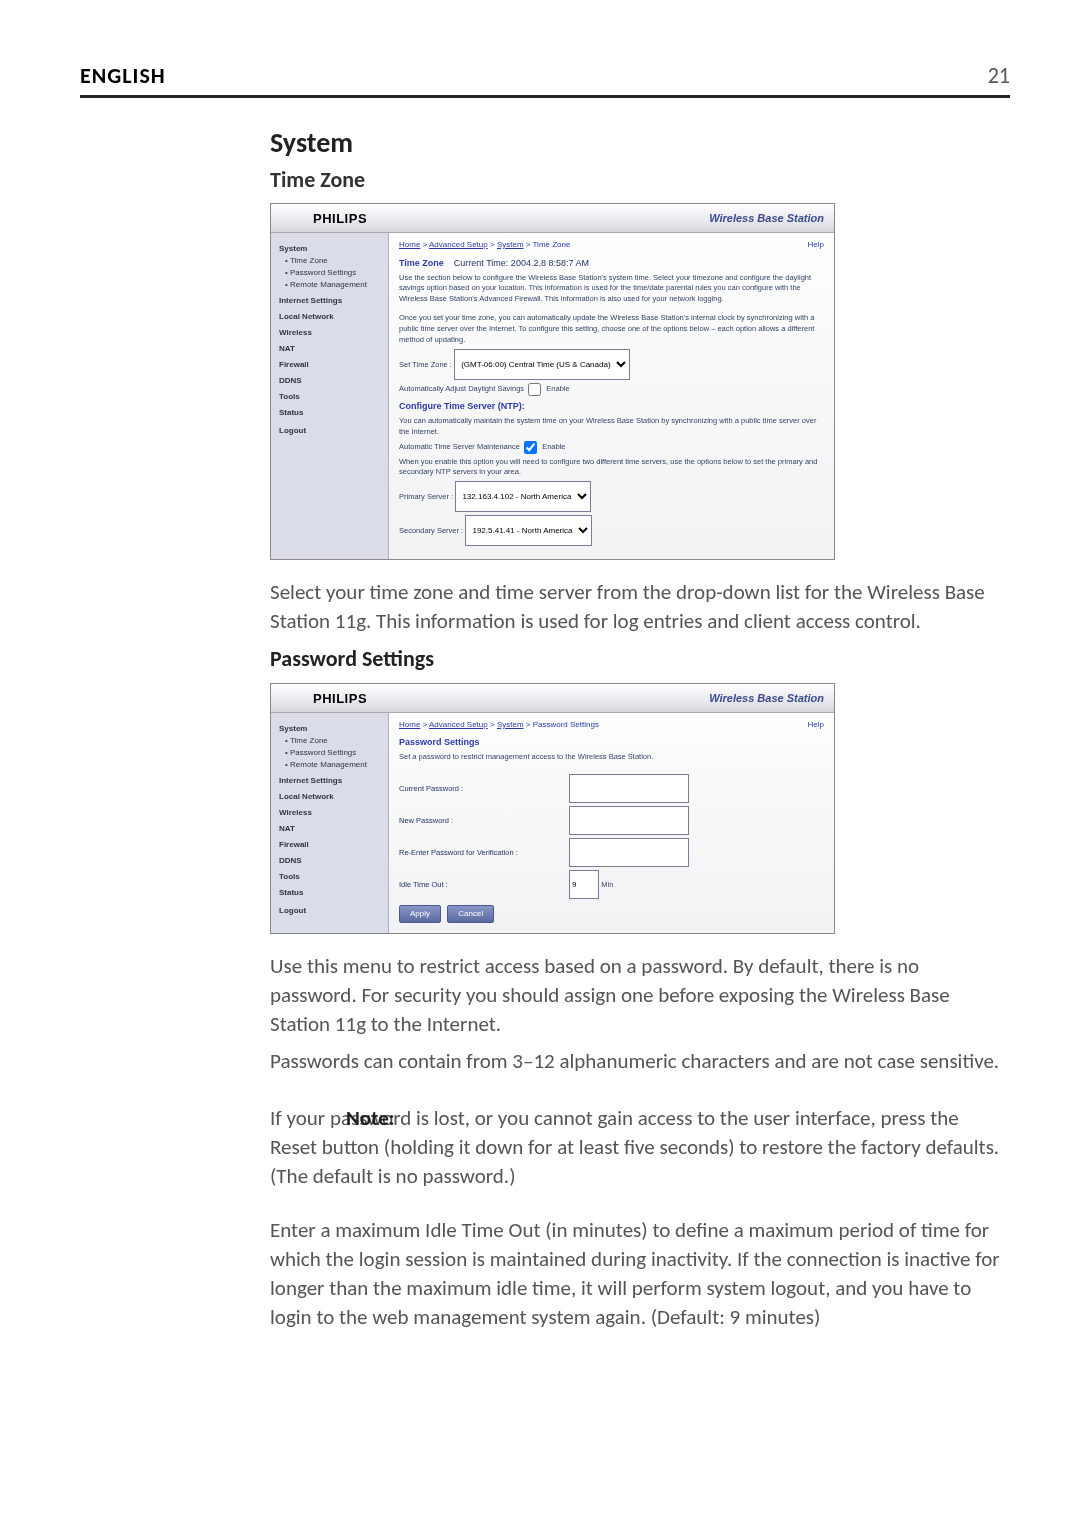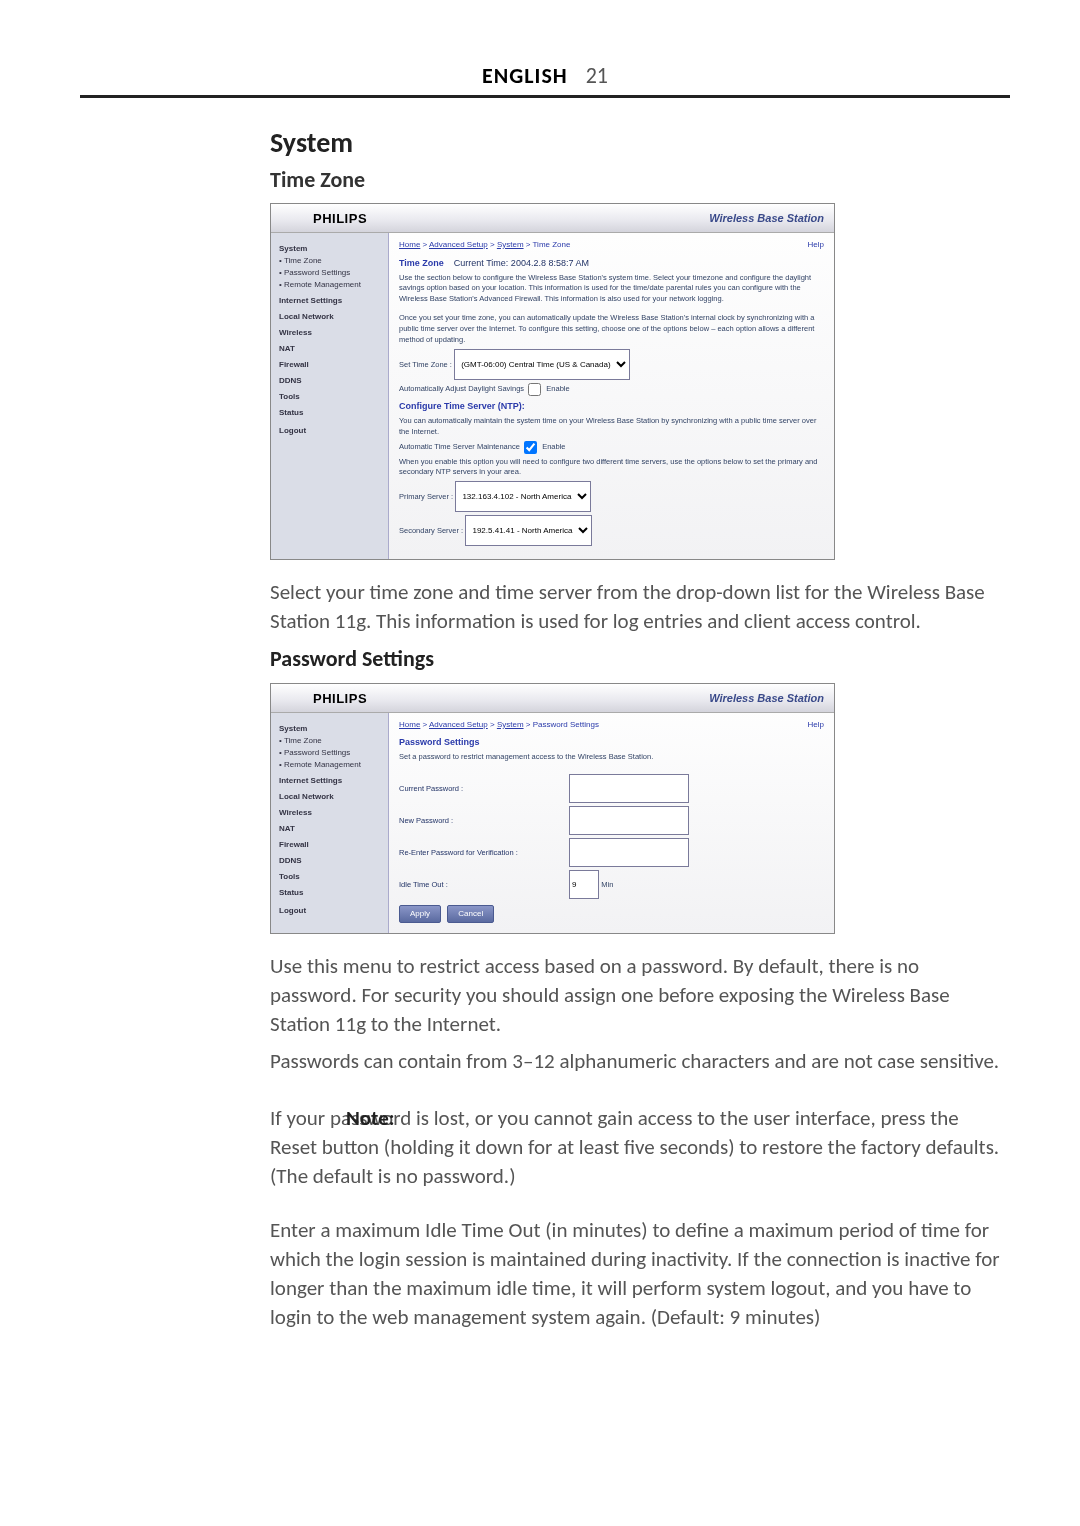--- a/index.html
+++ b/index.html
@@ -9,21 +9,21 @@
       background: #fff;
       font-family: "Gill Sans", "Gill Sans MT", Calibri, sans-serif;
       color: #4a4a4a;
       position: relative;
     }
     .page {
       padding: 62px 70px 60px 80px;
     }
     .header-row {
       display: flex;
-      justify-content: center;
+      justify-content: space-between;
       align-items: baseline;
       border-bottom: 3px solid #222;
       padding-bottom: 6px;
       margin-bottom: 26px;
     }
     .lang-label {
       font-weight: 700;
       color: #000;
       font-size: 22px;
       letter-spacing: 1px;
@@ -105,21 +105,21 @@
     .shot-side {
       width: 118px;
       background: #dadde7;
       border-right: 1px solid #aac;
       padding: 6px 4px 10px 8px;
       font-size: 8px;
       color: #2a3a7a;
       line-height: 1.5;
     }
     .shot-side .grp { color:#334; font-weight:700; margin-top:4px;}
-    .shot-side .sub { color:#334; }
+    .shot-side .sub { margin-left:6px; color:#334; }
     .shot-main {
       flex: 1;
       padding: 6px 10px 10px 10px;
       font-size: 8px;
       color: #3a3a5a;
       line-height: 1.45;
     }
     .shot-main .crumb { color:#2a3aaa; margin-bottom:6px; display:flex; justify-content:space-between;}
     .shot-main .crumb a { color:#2a3aaa; text-decoration:underline; }
     .shot-main .crumb .help { color:#2a3aaa; }

